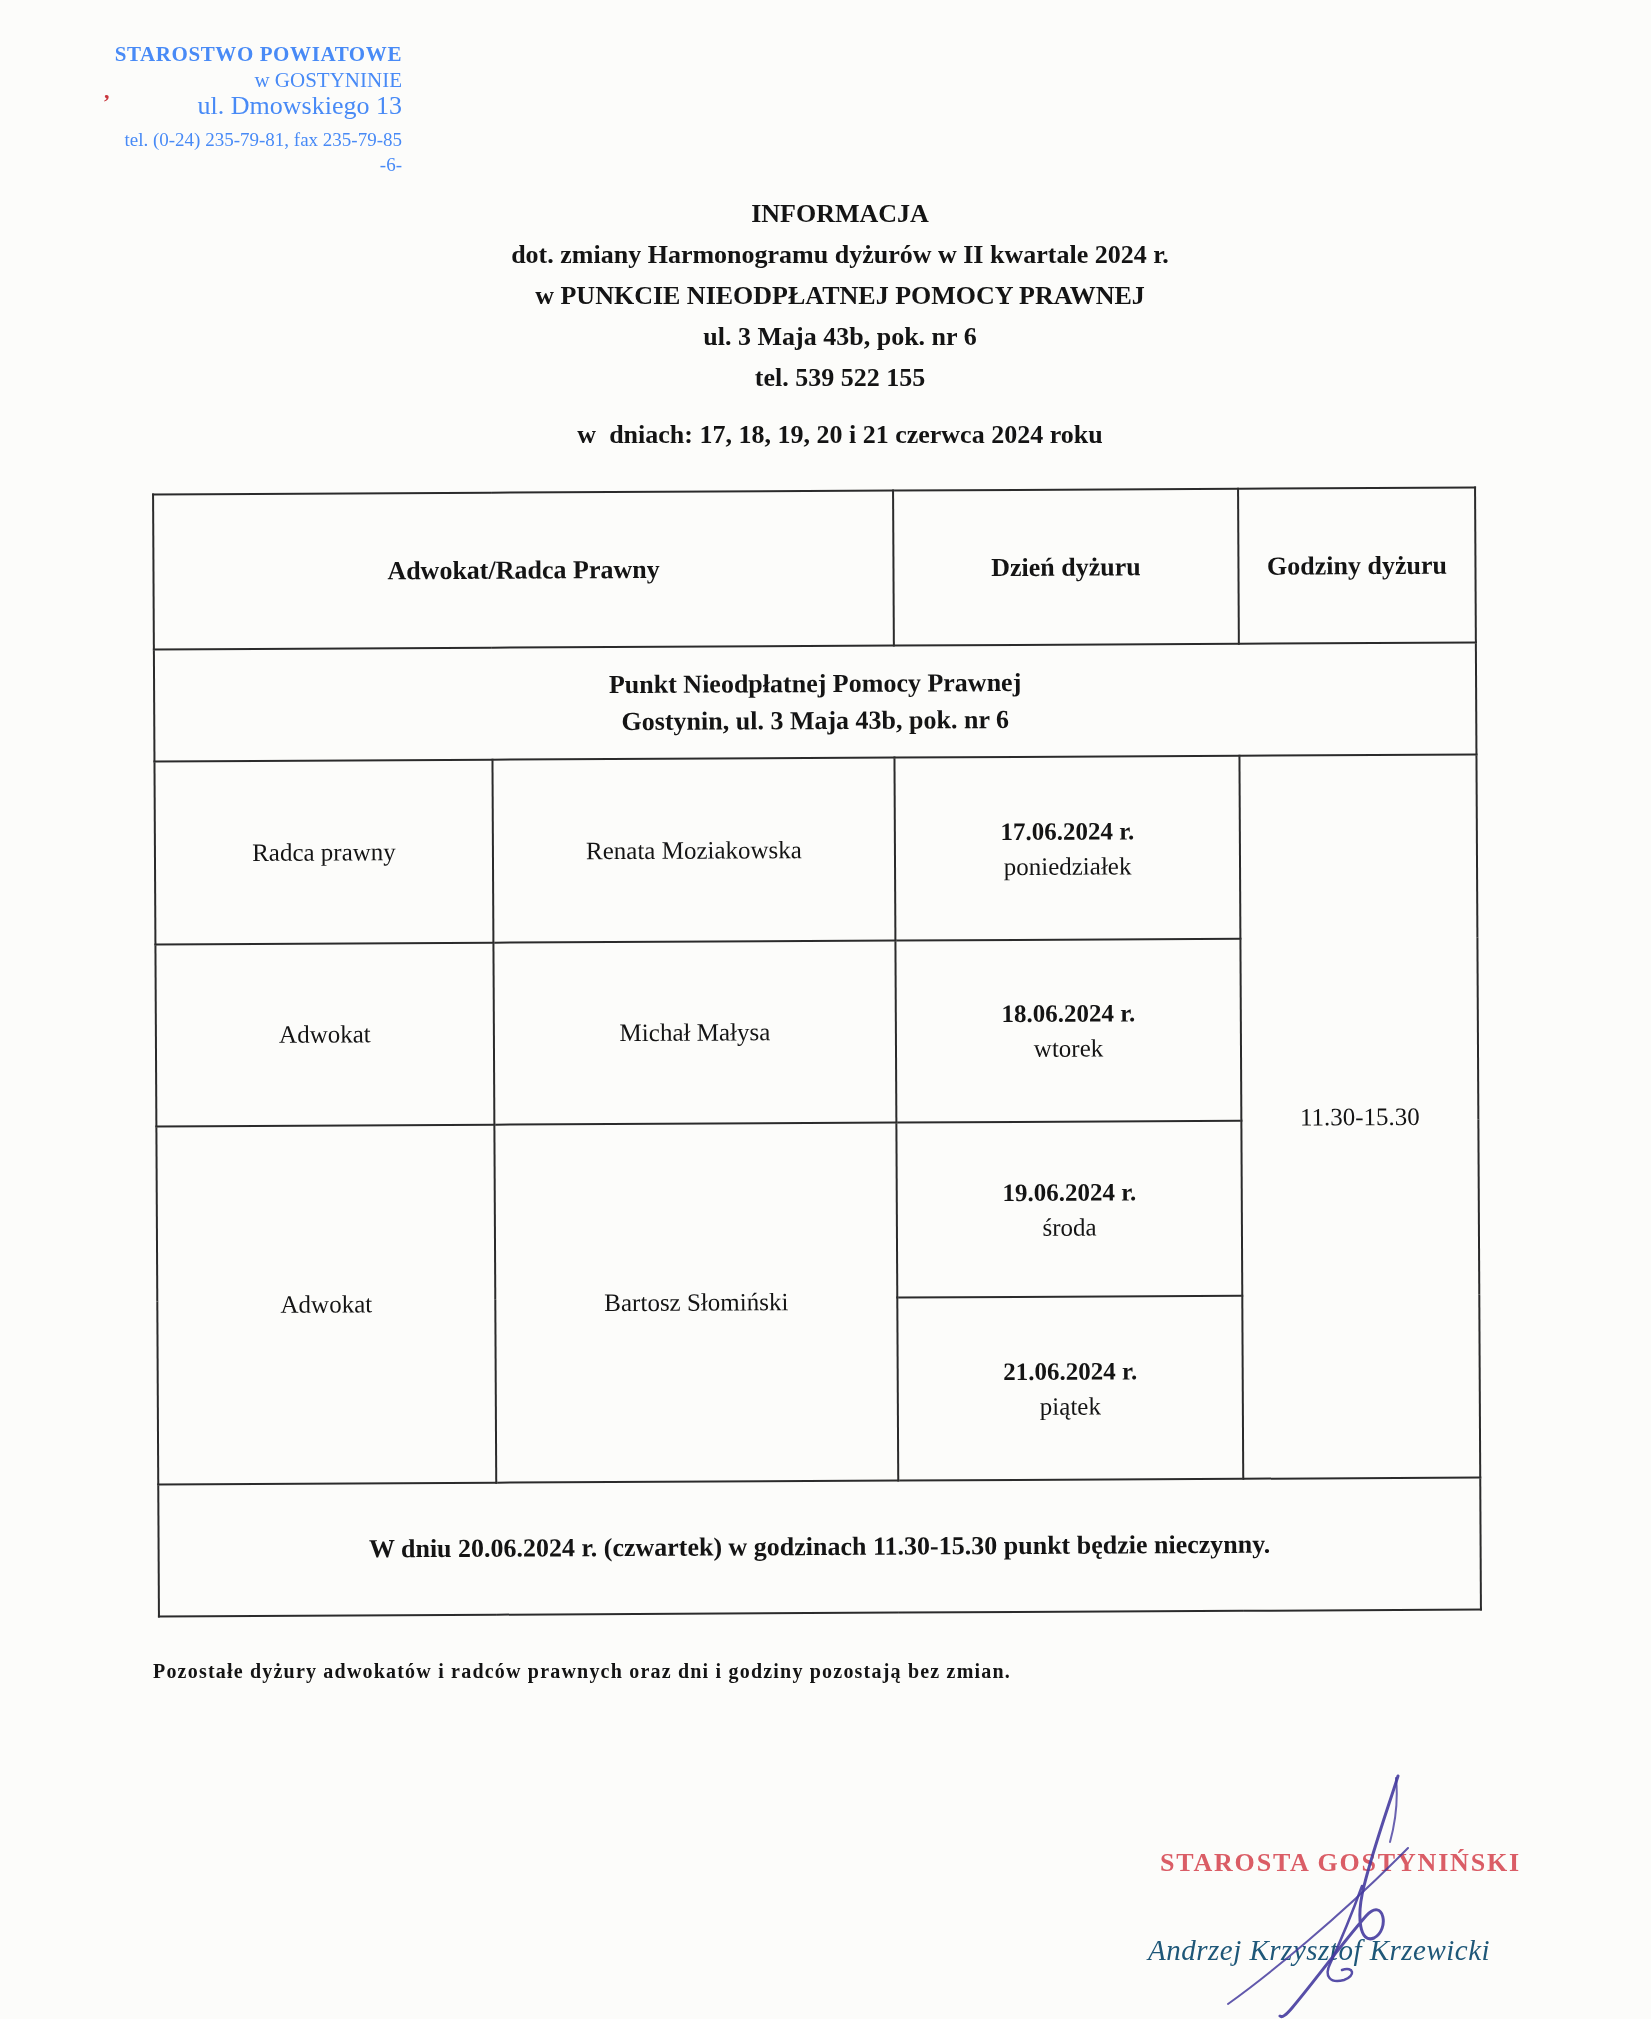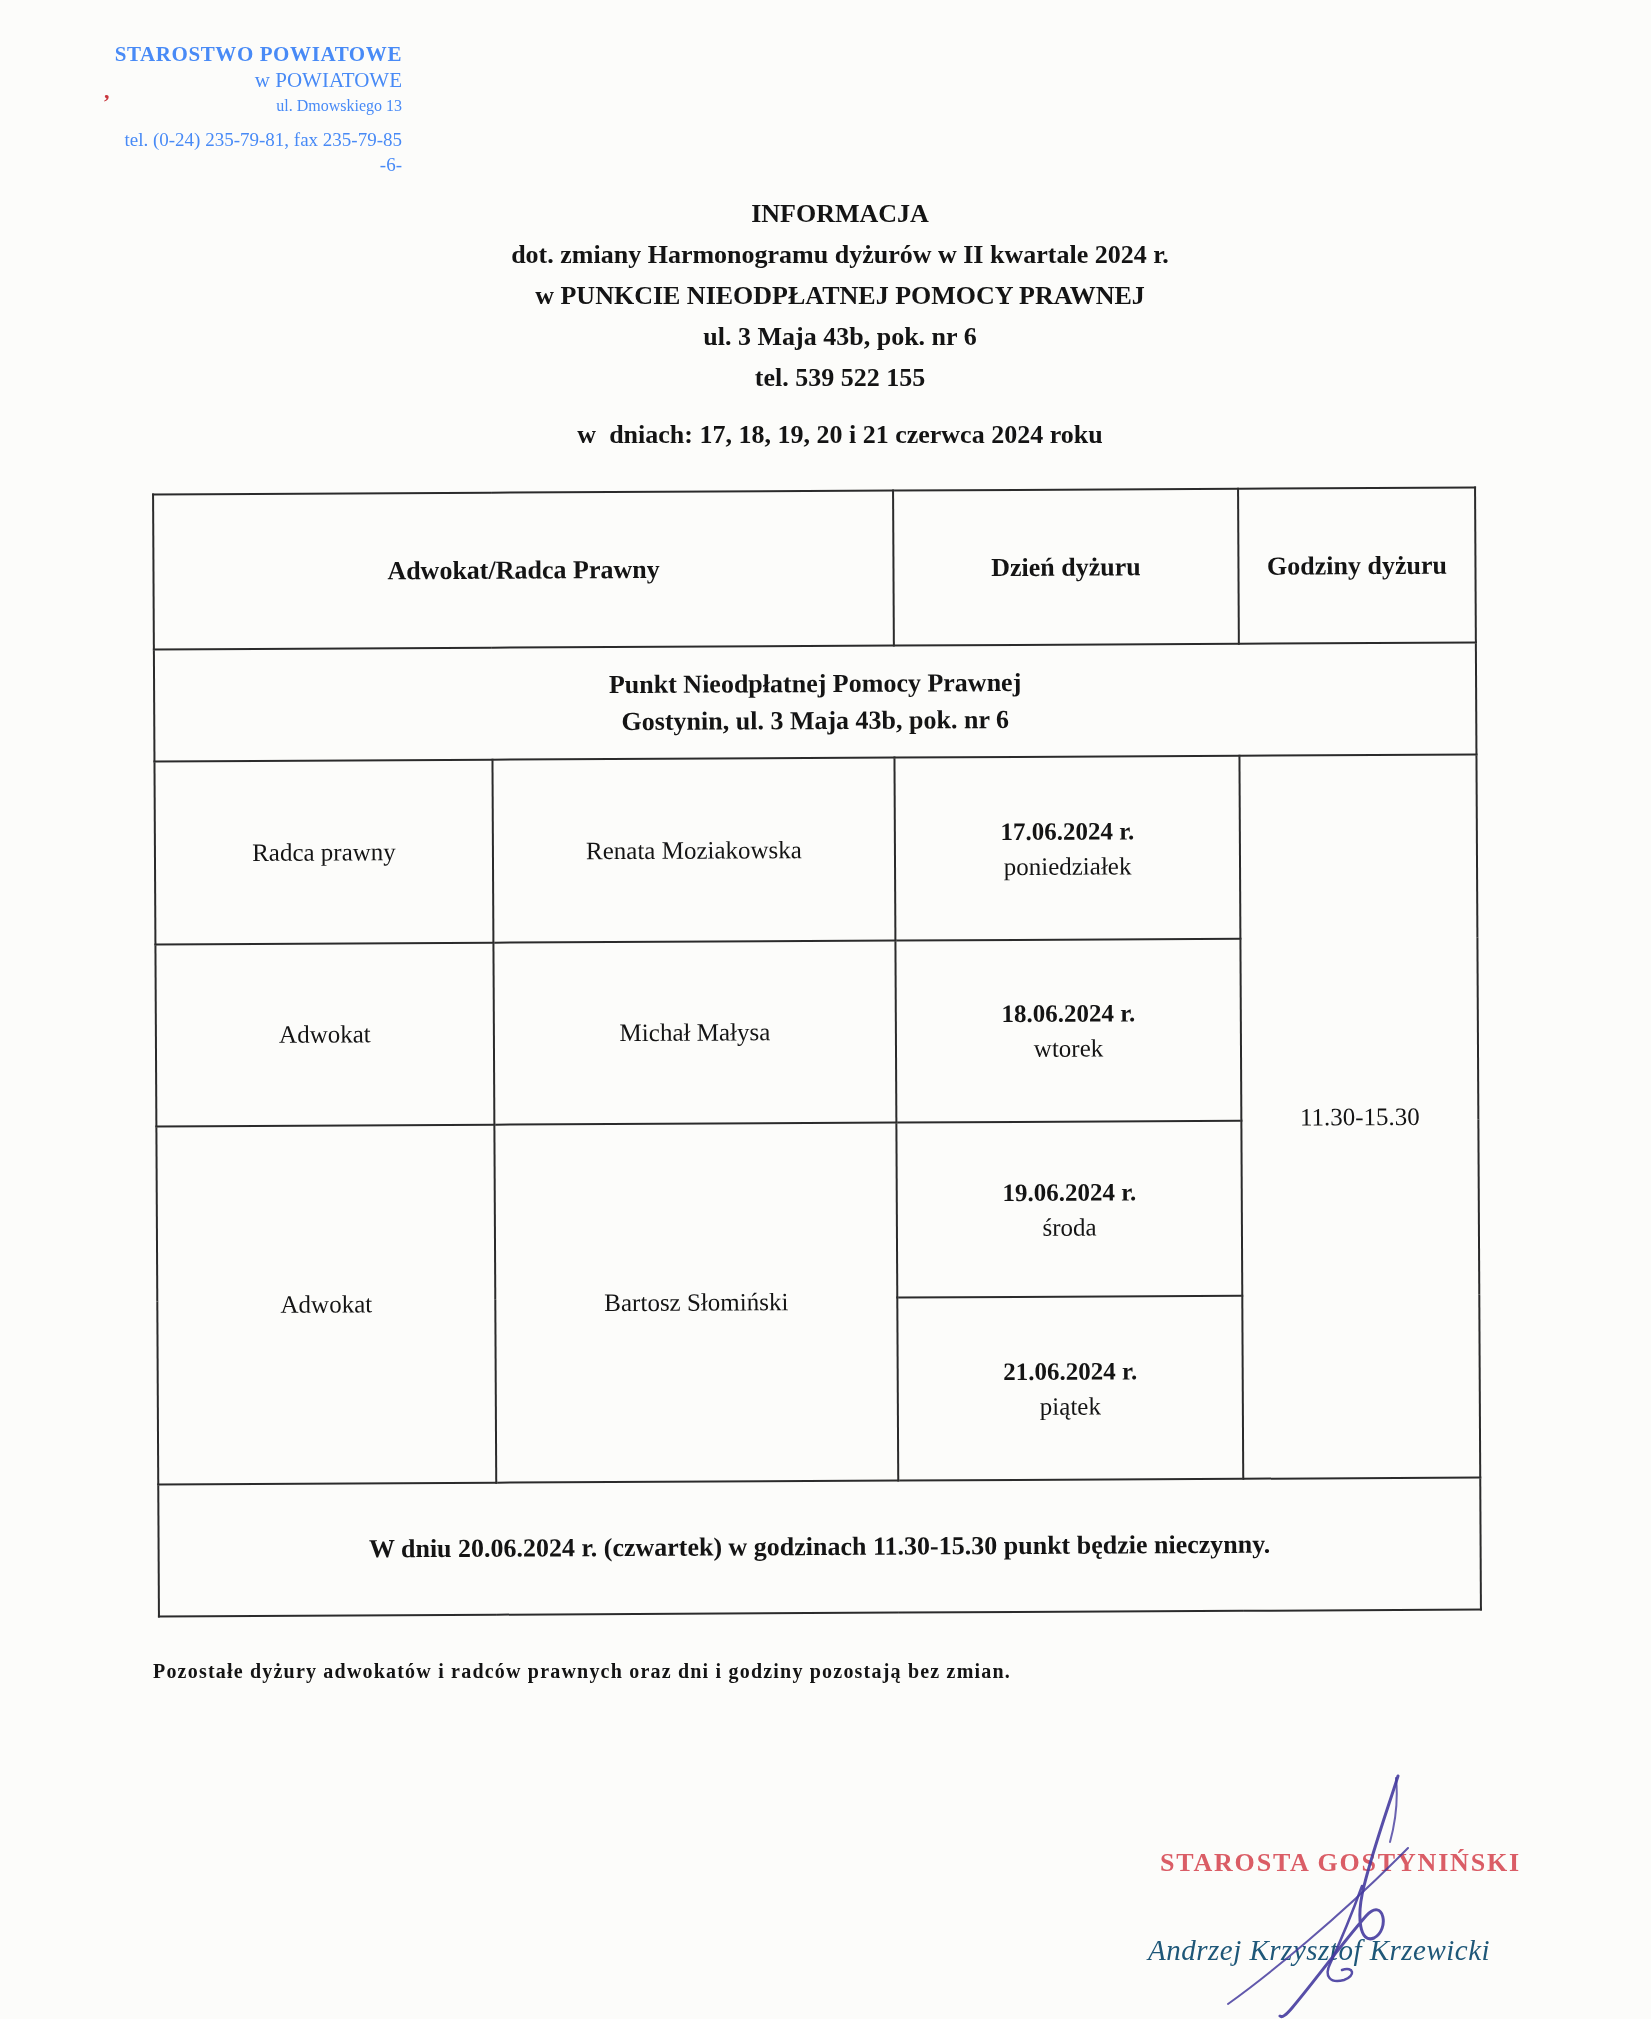--- a/index.html
+++ b/index.html
@@ -13,21 +13,21 @@
     color:#141414;
   }
   
   .stamp{
     position:absolute;left:62px;top:42px;width:340px;
     text-align:right;color:#3b82f6;line-height:25.5px;
     opacity:.93;
   }
   .stamp .s1{font-weight:bold;font-size:21px;letter-spacing:.6px;}
   .stamp .s2{font-size:21px;}
-  .stamp .s3{font-size:16px;}
+  .stamp .s3{font-size:26px;}
   .stamp .s4{font-size:19px;margin-top:8px;}
   .stamp .s5{font-size:19px;}
   .stamp-mark{
     position:absolute;left:104px;top:78px;color:#c9373e;font-size:22px;font-weight:bold;
   }
   
   .heading{
     position:absolute;left:0;top:193px;width:1680px;
     text-align:center;font-weight:bold;font-size:26px;line-height:41px;
   }
@@ -77,21 +77,21 @@
   }
   .sig-ink{position:absolute;left:1212px;top:1768px;pointer-events:none;}
 </style>
 </head>
 <body>
 
 <div class="page">
 
   <div class="stamp">
     <div class="s1">STAROSTWO POWIATOWE</div>
-    <div class="s2">w POWIATOWE</div>
+    <div class="s2">w GOSTYNINIE</div>
     <div class="s3">ul. Dmowskiego 13</div>
     <div class="s4">tel. (0-24) 235-79-81, fax 235-79-85</div>
     <div class="s5">-6-</div>
   </div>
   <div class="stamp-mark">,</div>
 
   <div class="heading">
     <div>INFORMACJA</div>
     <div>dot. zmiany Harmonogramu dyżurów w II kwartale 2024 r.</div>
     <div>w PUNKCIE NIEODPŁATNEJ POMOCY PRAWNEJ</div>

